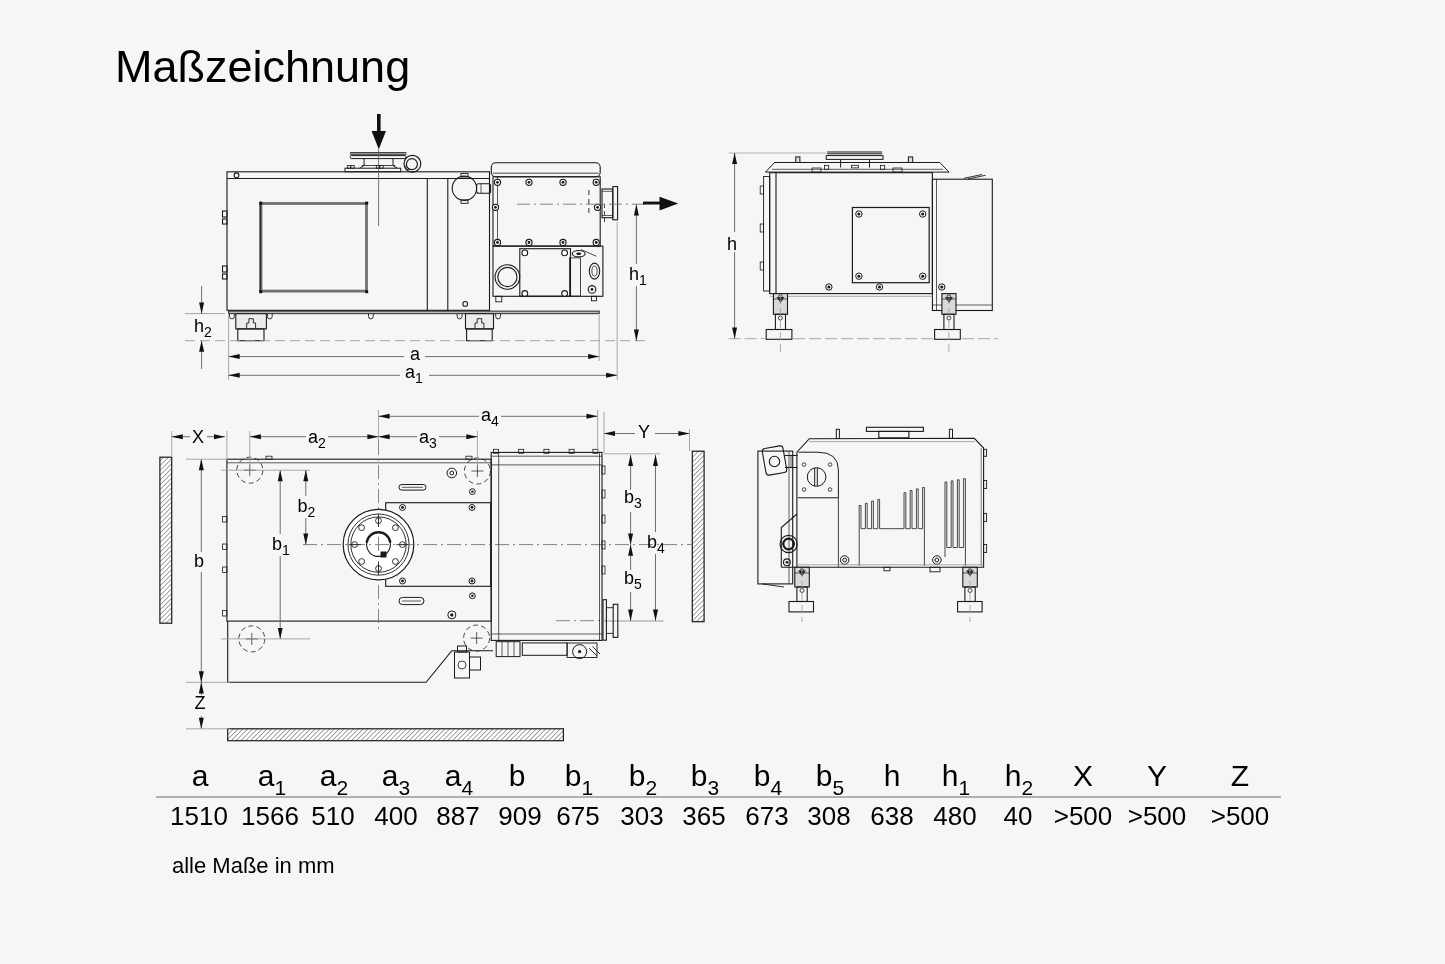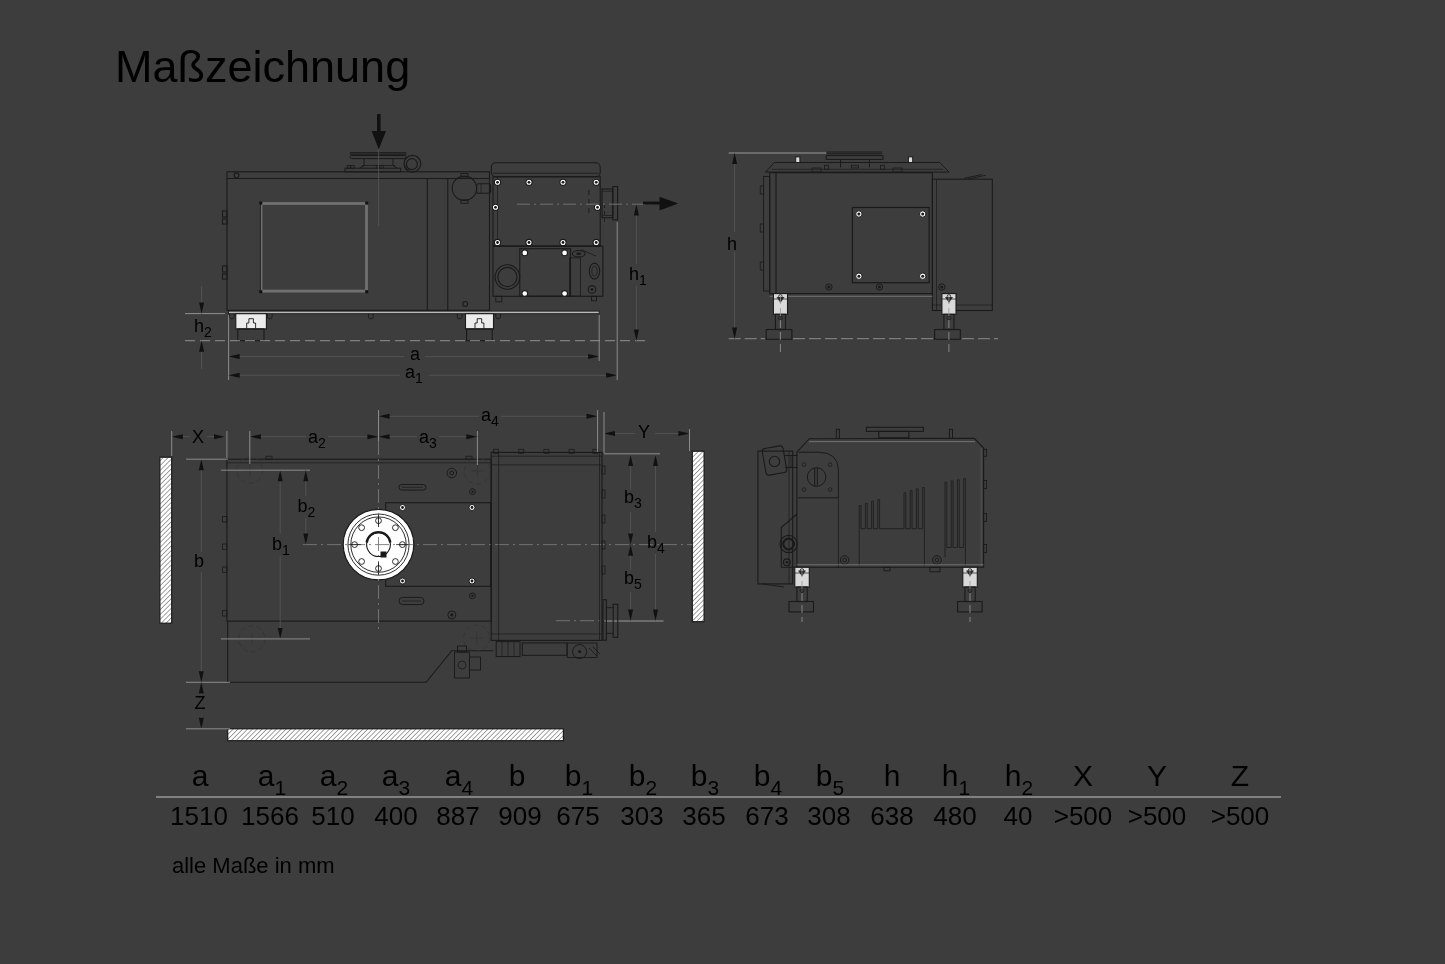--- a/index.html
+++ b/index.html
@@ -1,16 +1,16 @@
 <!DOCTYPE html>
 <html><head>
 <meta charset="utf-8">
 <style>
   html,body{margin:0;padding:0;background:#fff;}
-  #page{position:relative;width:1445px;height:964px;background:#b91c1c;overflow:hidden;filter:grayscale(1);
+  #page{position:relative;width:1445px;height:964px;background:#fef9c3;overflow:hidden;filter:grayscale(1);
         font-family:"Liberation Sans", sans-serif;}
   svg{position:absolute;top:0;left:0;}
   text{fill:#000;}
 </style>
 </head>
 <body>
 <div id="page">
 <svg width="1445" height="964" viewBox="0 0 1445 964">
 <defs>
   <pattern id="hatch" width="3.4" height="3.4" patternTransform="rotate(45)" patternUnits="userSpaceOnUse">

